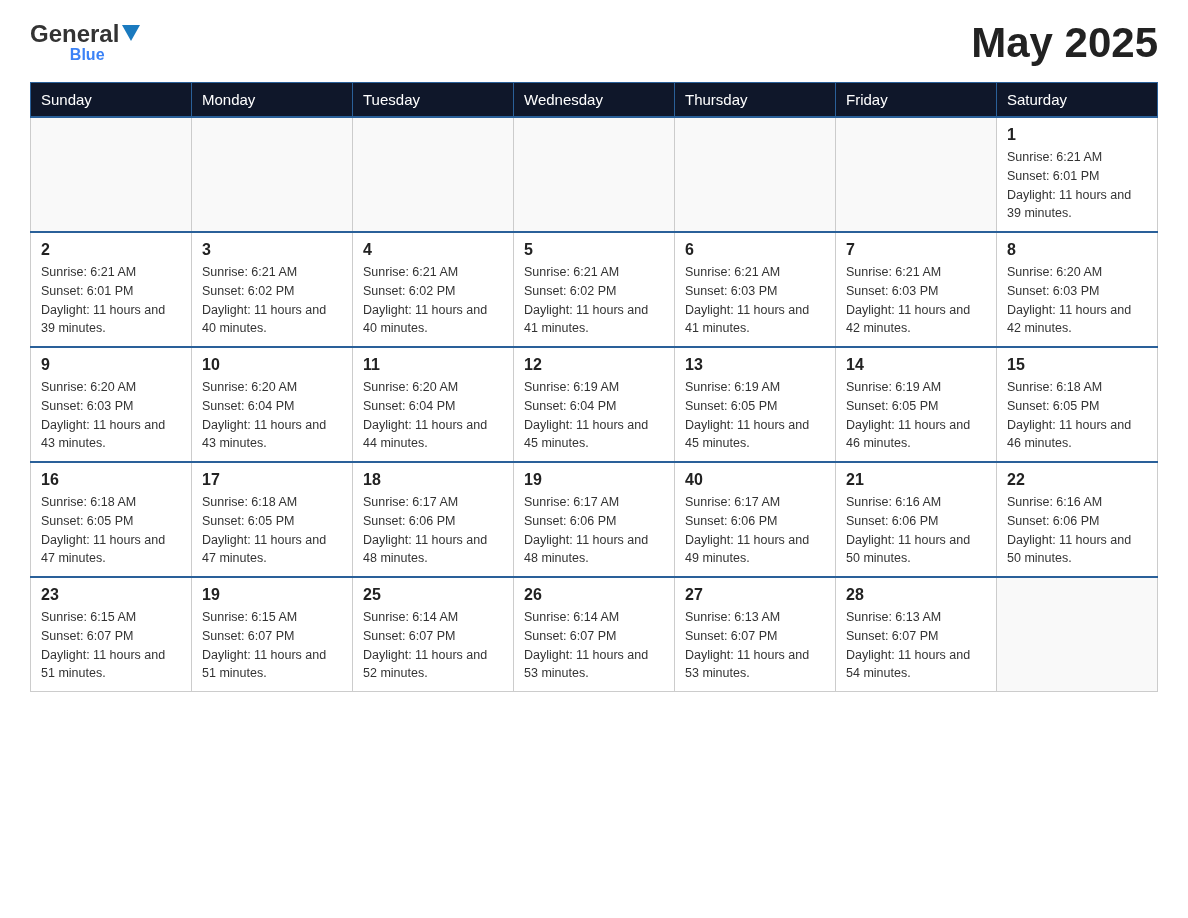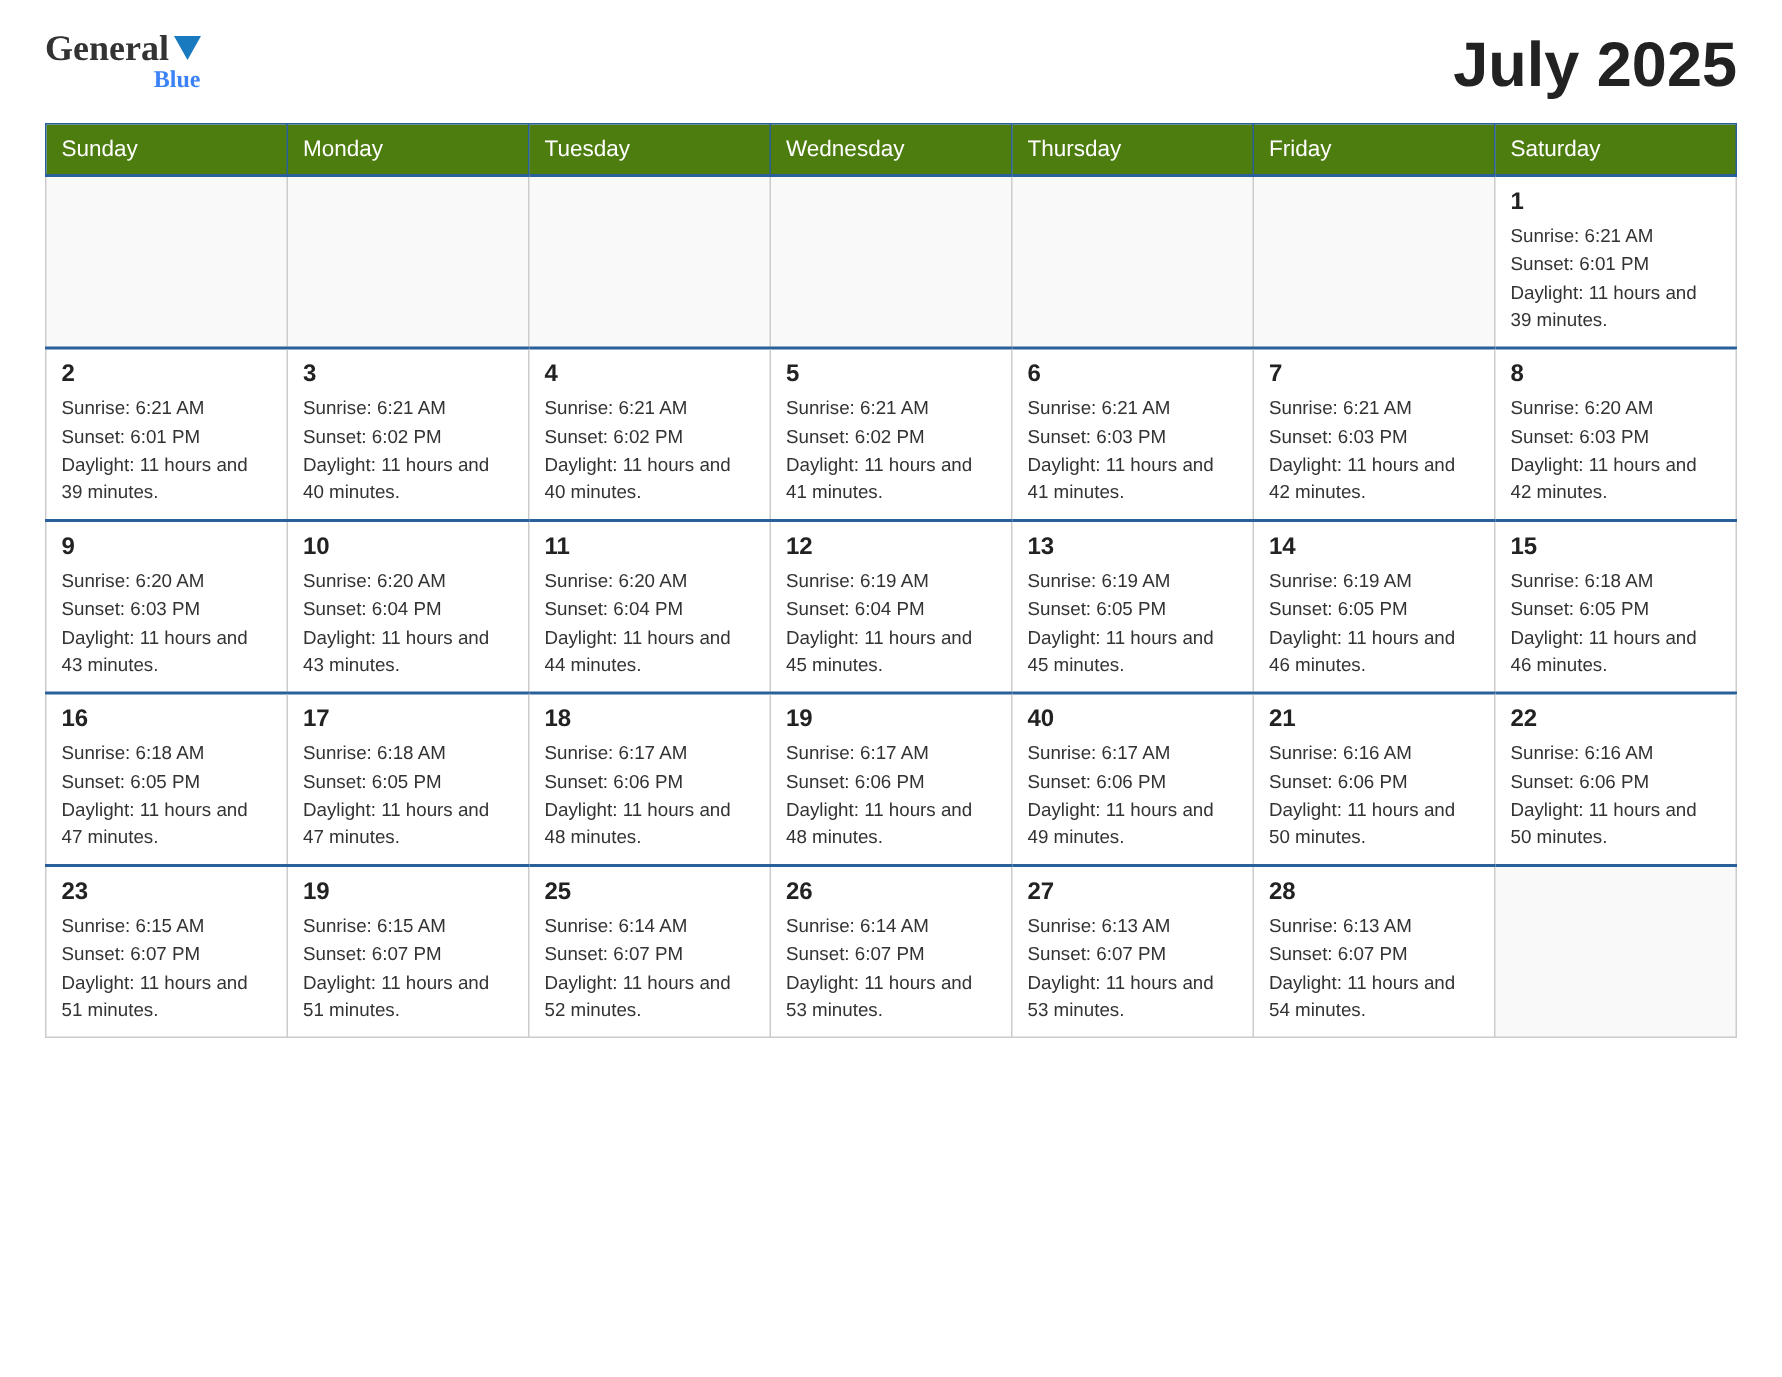--- a/index.html
+++ b/index.html
@@ -29,21 +29,21 @@
       font-size: 20px;
       color: #444;
       margin-top: 4px;
     }
     .calendar {
       width: 100%;
       border-collapse: collapse;
       margin-top: 16px;
     }
     .calendar th {
-      background-color: #4d7c0f;
+      background-color: #0f172a;
       color: #fff;
       text-align: left;
       padding: 8px 10px;
       font-size: 15px;
       font-weight: normal;
       border: 1px solid #2a6099;
     }
     .calendar td {
       vertical-align: top;
       padding: 8px 10px;
@@ -69,22 +69,21 @@
       font-size: 12.5px;
       color: #333;
       line-height: 1.5;
     }
     .empty-cell {
       background: #f9f9f9;
     }
     .logo-wrapper {
       display: flex;
       flex-direction: column;
-      align-items: flex-end;
-      font-family: Liberation Serif, serif;
+      align-items: center;
     }
     .logo-line1 {
       display: flex;
       align-items: center;
     }
     .logo-text-general {
       font-size: 24px;
       font-weight: bold;
       color: #333;
     }
@@ -109,21 +108,21 @@
       <span class="logo-text-general">General</span>
       <span class="logo-triangle">
         <svg width="18" height="16" viewBox="0 0 18 16">
           <polygon points="9,16 0,0 18,0" fill="#1a7abf"></polygon>
         </svg>
       </span>
     </div>
     <span class="logo-text-blue" style="margin-top:-2px;">Blue</span>
   </div>
   <div class="title-section">
-    <div class="calendar-title">July 2025</div>
+    <div class="calendar-title">May 2025</div>
   </div>
 </div>
 
 <table class="calendar">
   <thead>
     <tr>
     <th>Sunday</th>
         <th>Monday</th>
         <th>Tuesday</th>
         <th>Wednesday</th>

